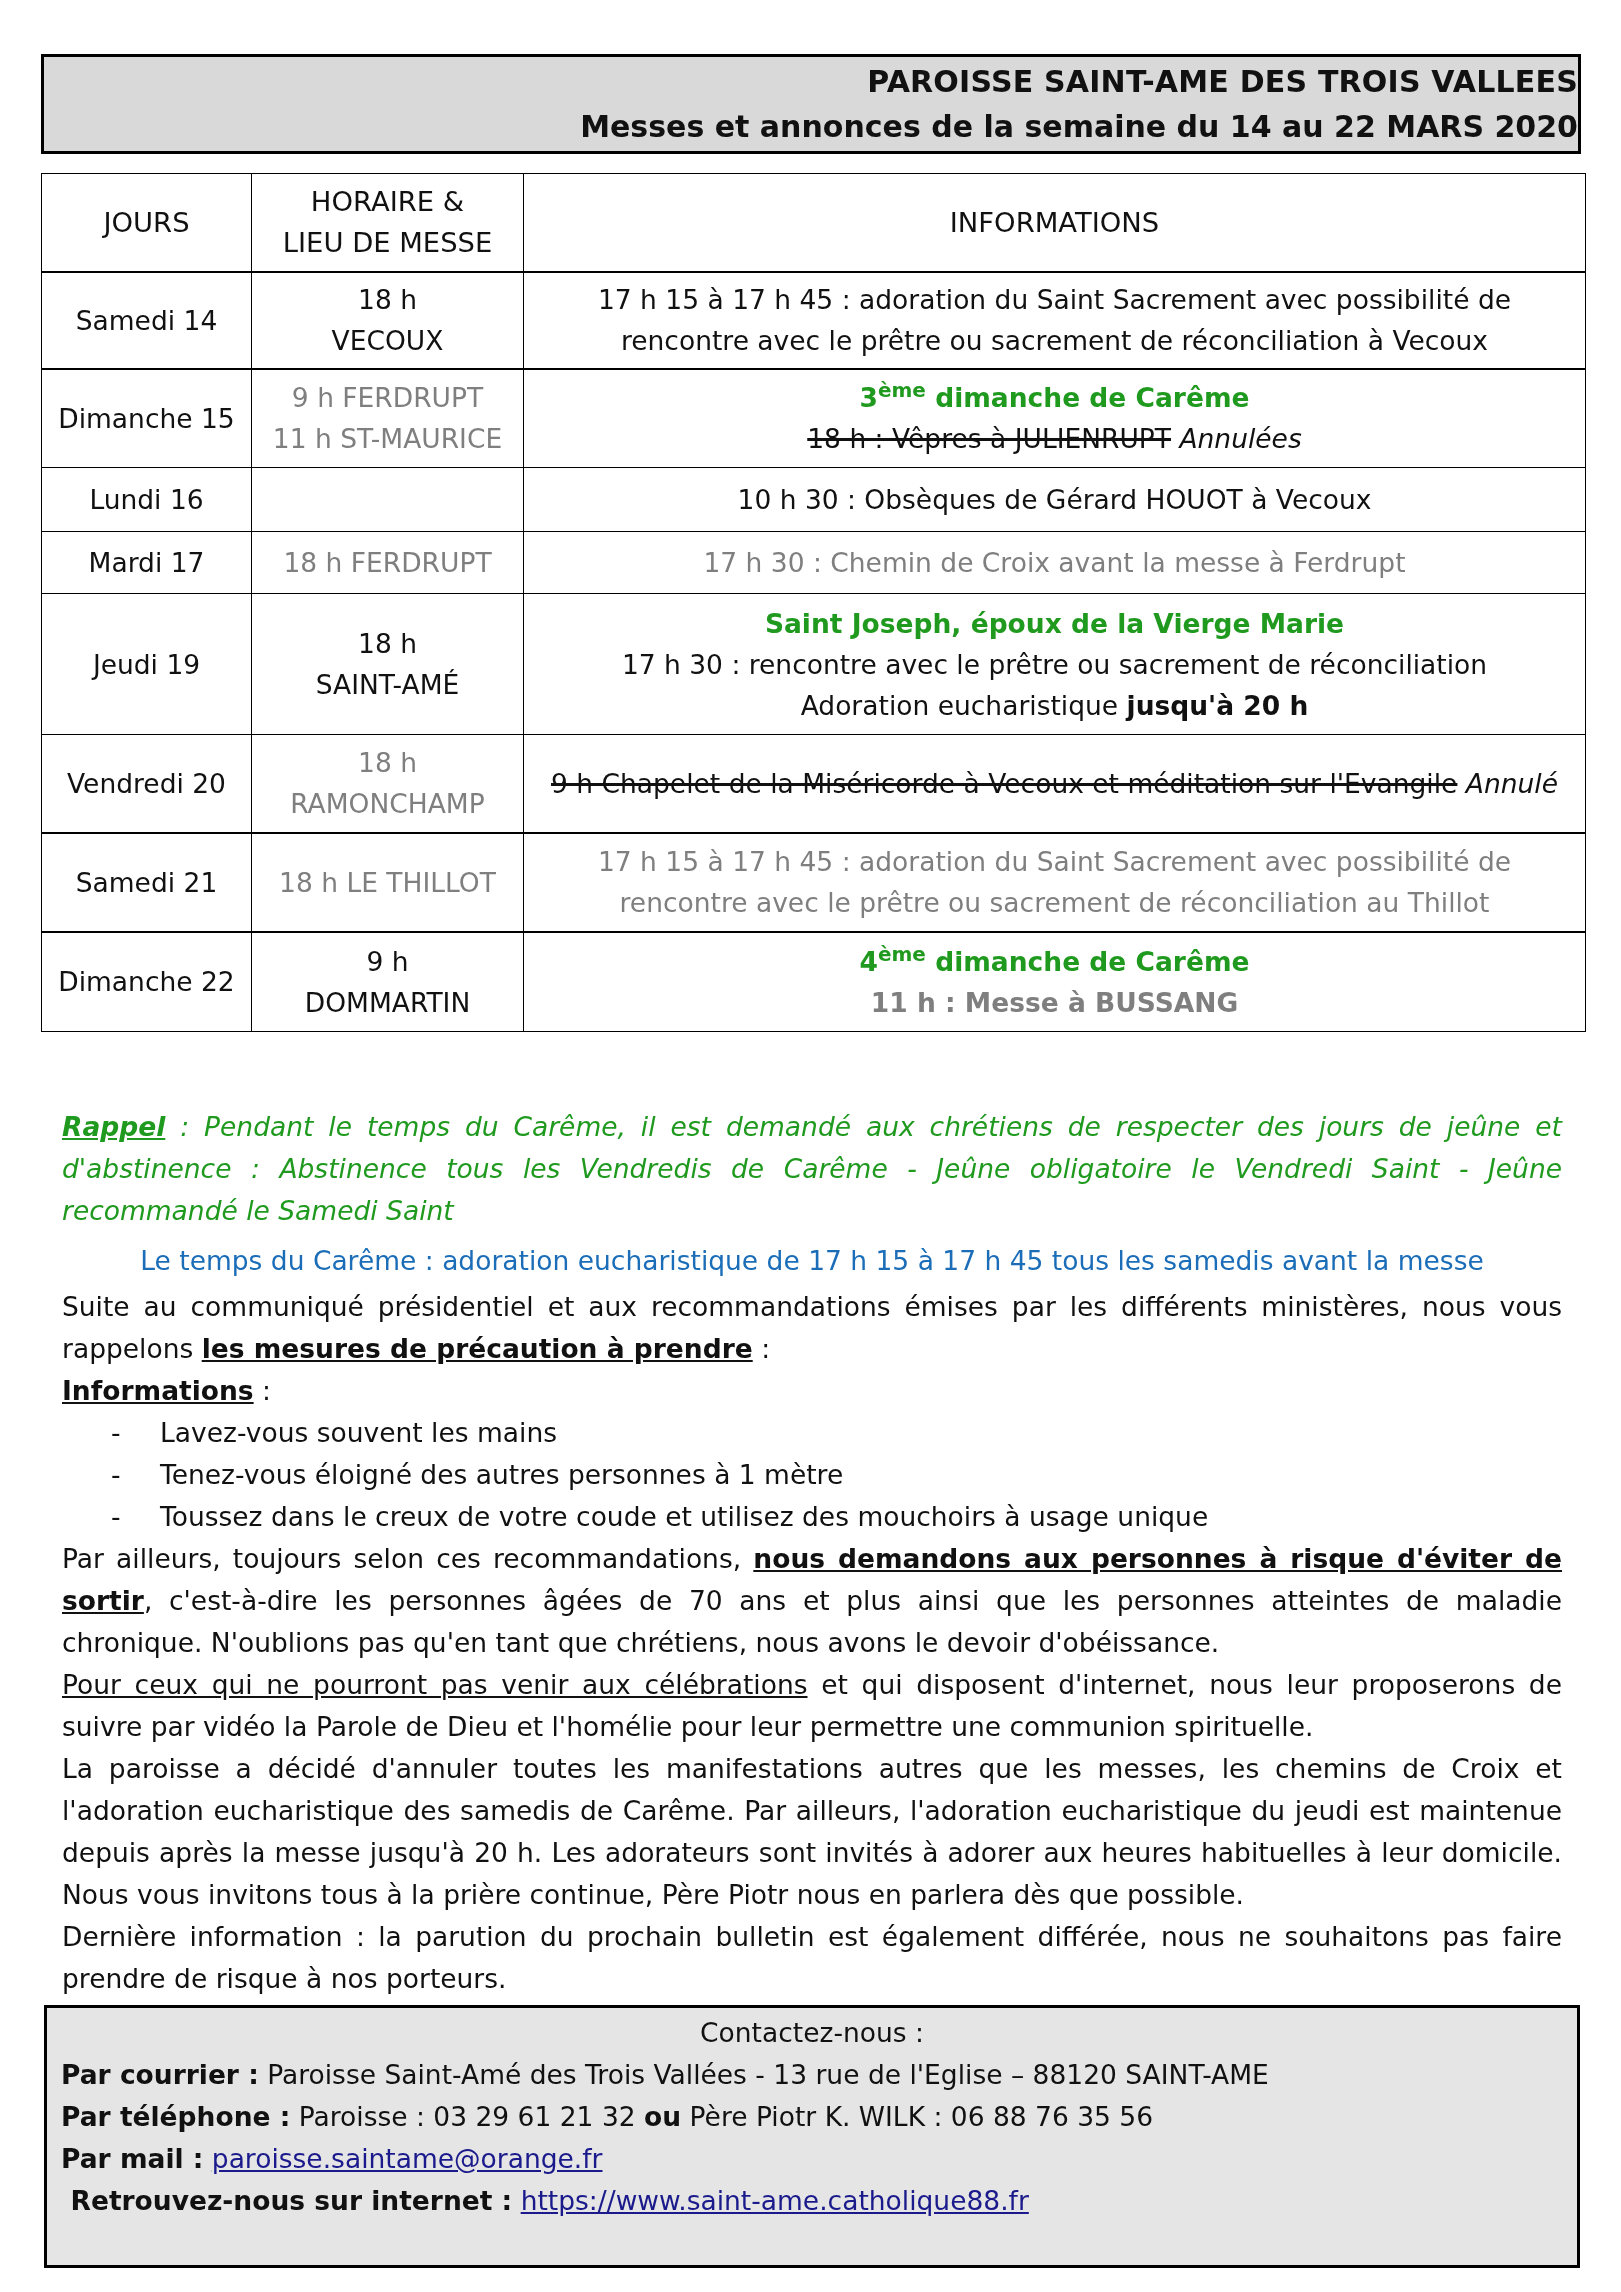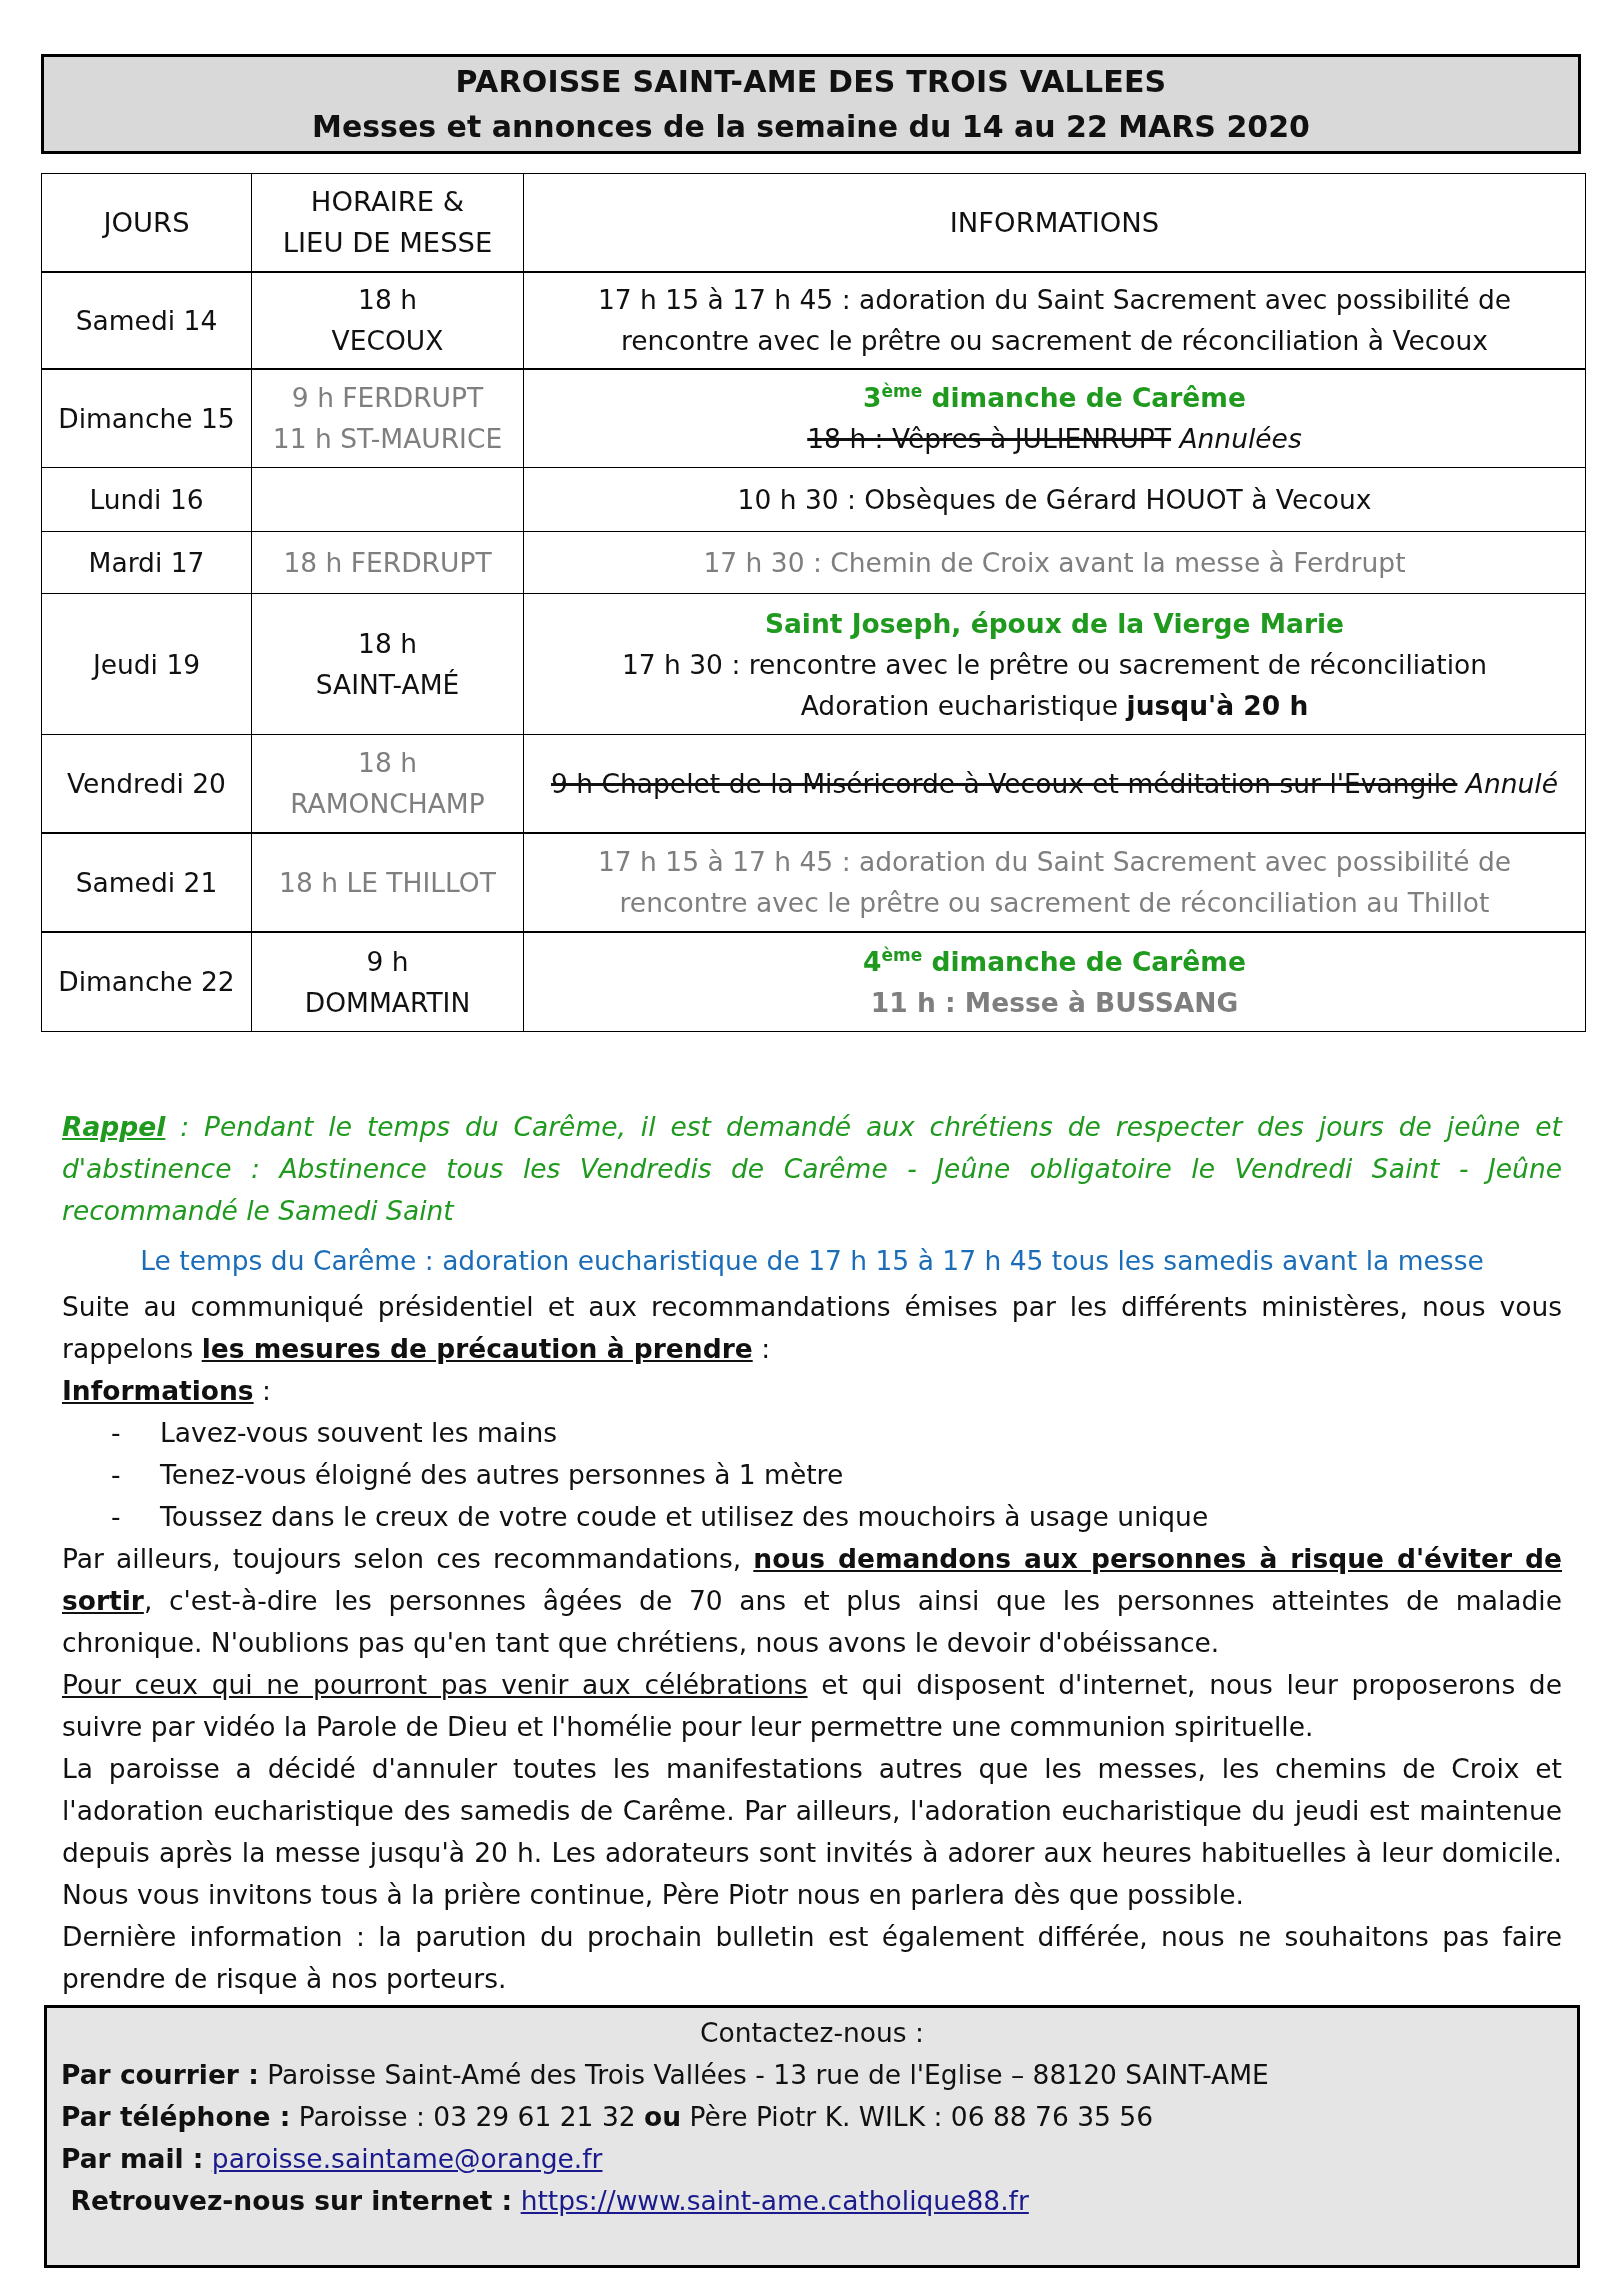--- a/index.html
+++ b/index.html
@@ -1,34 +1,34 @@
 <!DOCTYPE html>
 <html><head>
 <meta charset="utf-8">
 <style>
   html, body { margin:0; padding:0; background:#ffffff; }
   body { width:1621px; height:2293px; position:relative; overflow:hidden;
          font-family:"DejaVu Sans", sans-serif; color:#111; }
   .hdr { position:absolute; left:41px; top:54px; width:1534px; height:94px;
-         background:#d9d9d9; border:3.9px solid #000; text-align:center; }
+         background:#d9d9d9; border:3.9px solid #000; text-align:right; }
   .hdr .t1 { font-size:30px; font-weight:bold; line-height:45px; margin-top:2px; letter-spacing:0.2px; }
   .hdr .t2 { font-size:30px; font-weight:bold; line-height:45px; }
   table.sched { position:absolute; left:41px; top:173px; width:1545px; border-collapse:collapse;
                 table-layout:fixed; }
   table.sched td, table.sched th { border:1.5px solid #000; text-align:center; vertical-align:middle;
                 padding:0 5.9px; font-size:26.5px; line-height:41px; font-weight:normal; }
   table.sched th { font-size:27.4px; }
   table.sched tr.thick td { border-top:2.9px solid #000; }
   .b { font-weight:bold; }
   .gray { color:#7f7f7f; }
   .green { color:#1f9a1f; }
   .blue { color:#1b6db8; }
   .strike { text-decoration:line-through; text-decoration-thickness:2.9px; }
   .it { font-style:italic; }
-  sup { font-size:17px; vertical-align:9.8px; line-height:0; }
+  sup { font-size:20px; vertical-align:9.8px; line-height:0; }
   .body-text { position:absolute; left:62px; width:1500px; font-size:26.5px; line-height:42px; }
   .rappel { top:1106px; font-style:italic; text-align:justify; }
   .rappel .lbl { font-weight:bold; text-decoration:underline; }
   .temps { top:1240px; left:62px; width:1500px; text-align:center; font-size:26.5px; }
   .info { top:1286px; text-align:justify; }
   .info .h { font-weight:bold; text-decoration:underline; }
   .u { text-decoration:underline; }
   .bu { font-weight:bold; text-decoration:underline; }
   ul.dash { list-style:none; margin:0; padding:0 0 0 49px; }
   ul.dash li { position:relative; padding-left:49px; }

